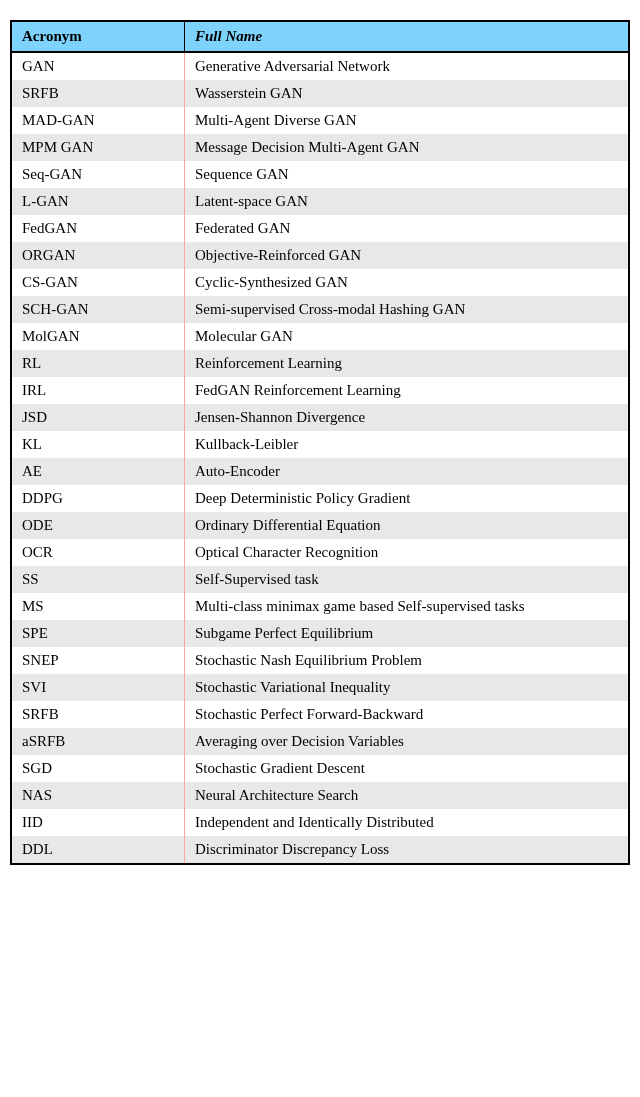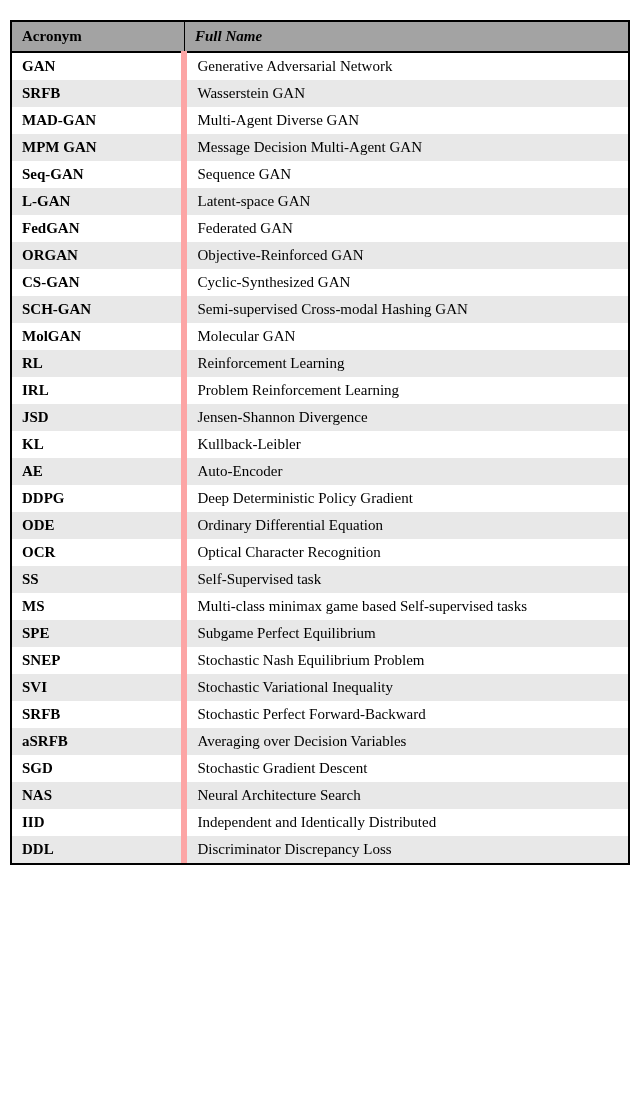--- a/index.html
+++ b/index.html
@@ -21,37 +21,37 @@
     }
     table {
       width: 100%;
       border-collapse: collapse;
     }
     thead tr th {
       border-bottom: 2px solid #000;
       padding: 6px 10px;
       text-align: left;
       font-weight: bold;
-      background: #a3a3a3;
+      background: #7dd3fc;
     }
     thead tr th:first-child {
       width: 28%;
       border-right: 1px solid #000;
     }
     thead tr th:last-child {
       width: 72%;
       font-style: italic;
     }
     tbody tr td {
       padding: 5px 10px;
       vertical-align: top;
     }
     tbody tr td:first-child {
-      border-right: 6px solid #fca5a5;
-      font-weight: bold;
+      border-right: 1px solid #fca5a5;
+      font-weight: normal;
     }
     tbody tr:nth-child(even) {
       background: #e8e8e8;
     }
     tbody tr:nth-child(odd) {
       background: #fff;
     }
     tbody tr td {
       border-bottom: none;
     }
@@ -111,21 +111,21 @@
         <tr>
           <td>MolGAN</td>
           <td>Molecular GAN</td>
         </tr>
         <tr>
           <td>RL</td>
           <td>Reinforcement Learning</td>
         </tr>
         <tr>
           <td>IRL</td>
-          <td>Problem Reinforcement Learning</td>
+          <td>FedGAN Reinforcement Learning</td>
         </tr>
         <tr>
           <td>JSD</td>
           <td>Jensen-Shannon Divergence</td>
         </tr>
         <tr>
           <td>KL</td>
           <td>Kullback-Leibler</td>
         </tr>
         <tr>

